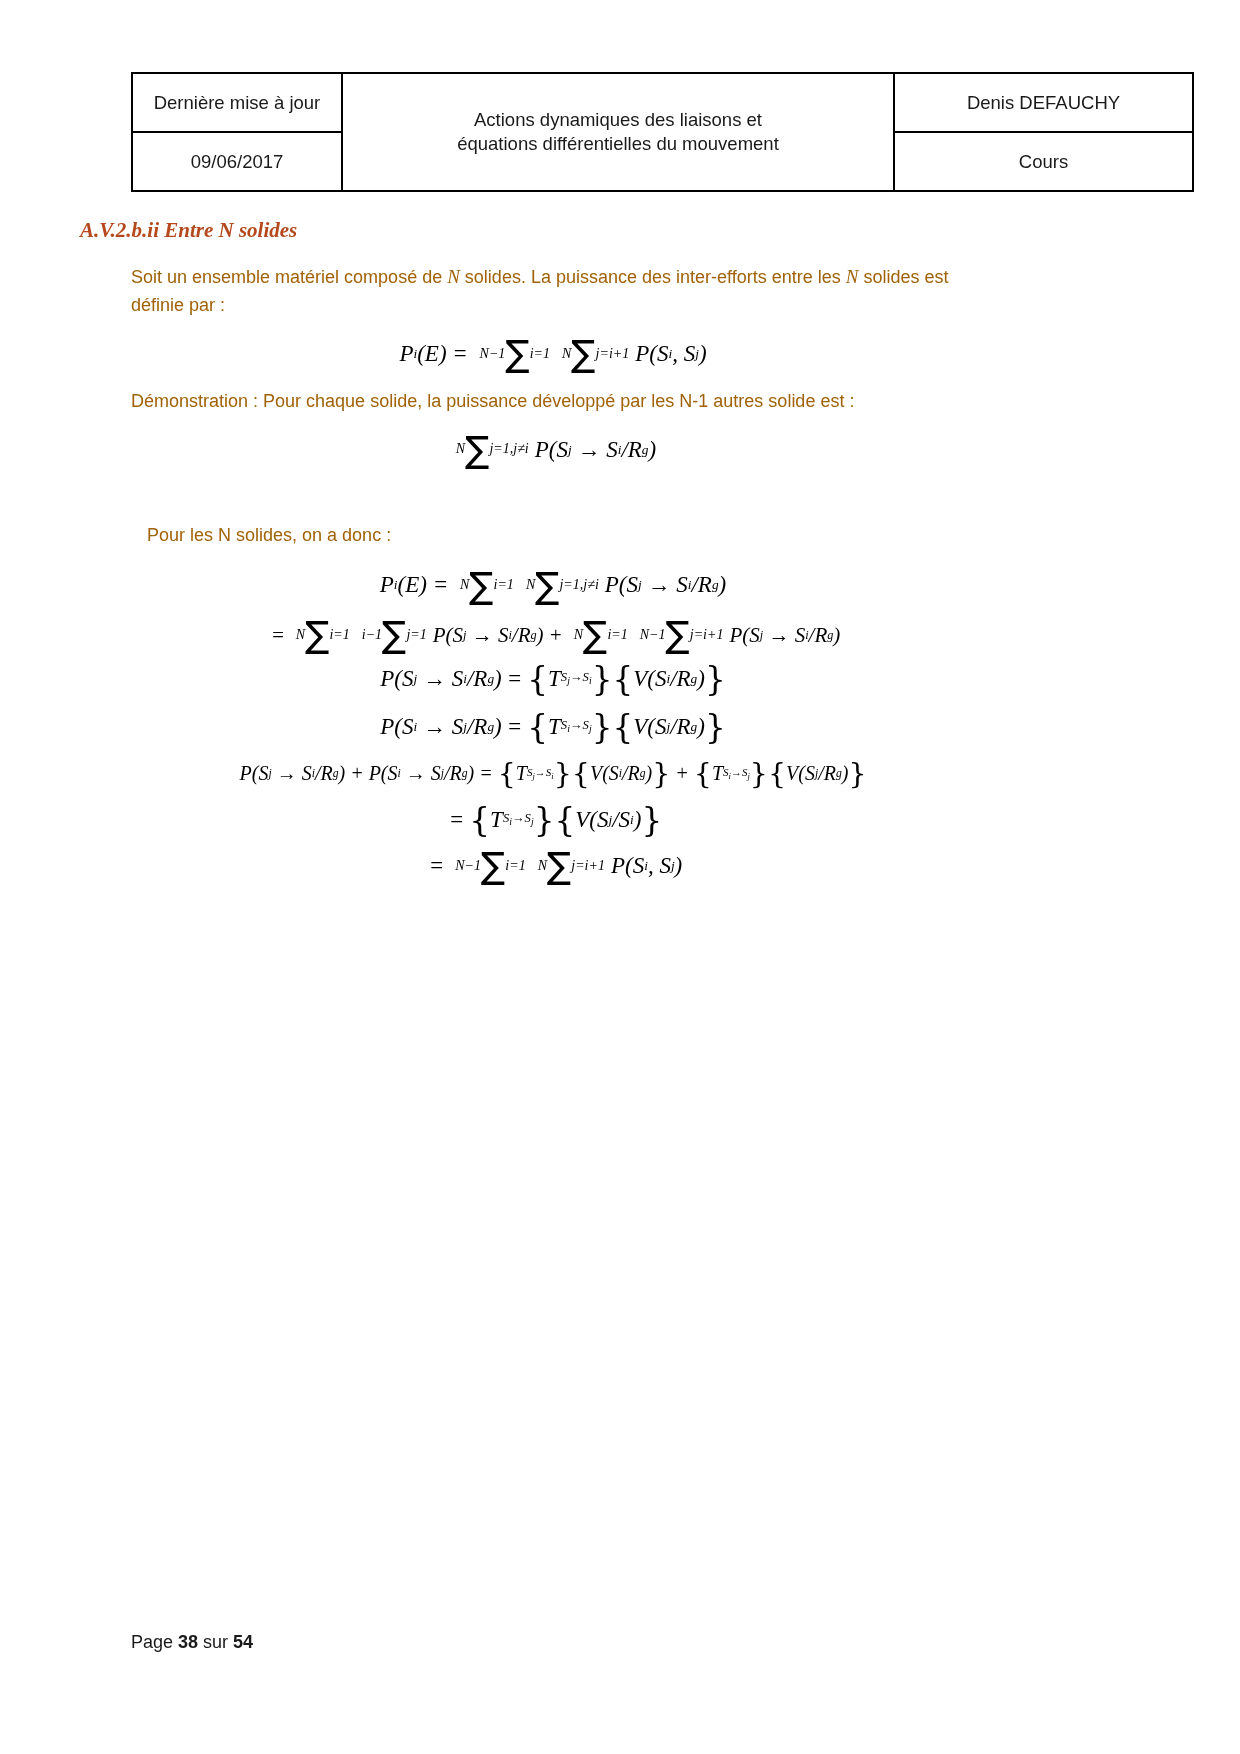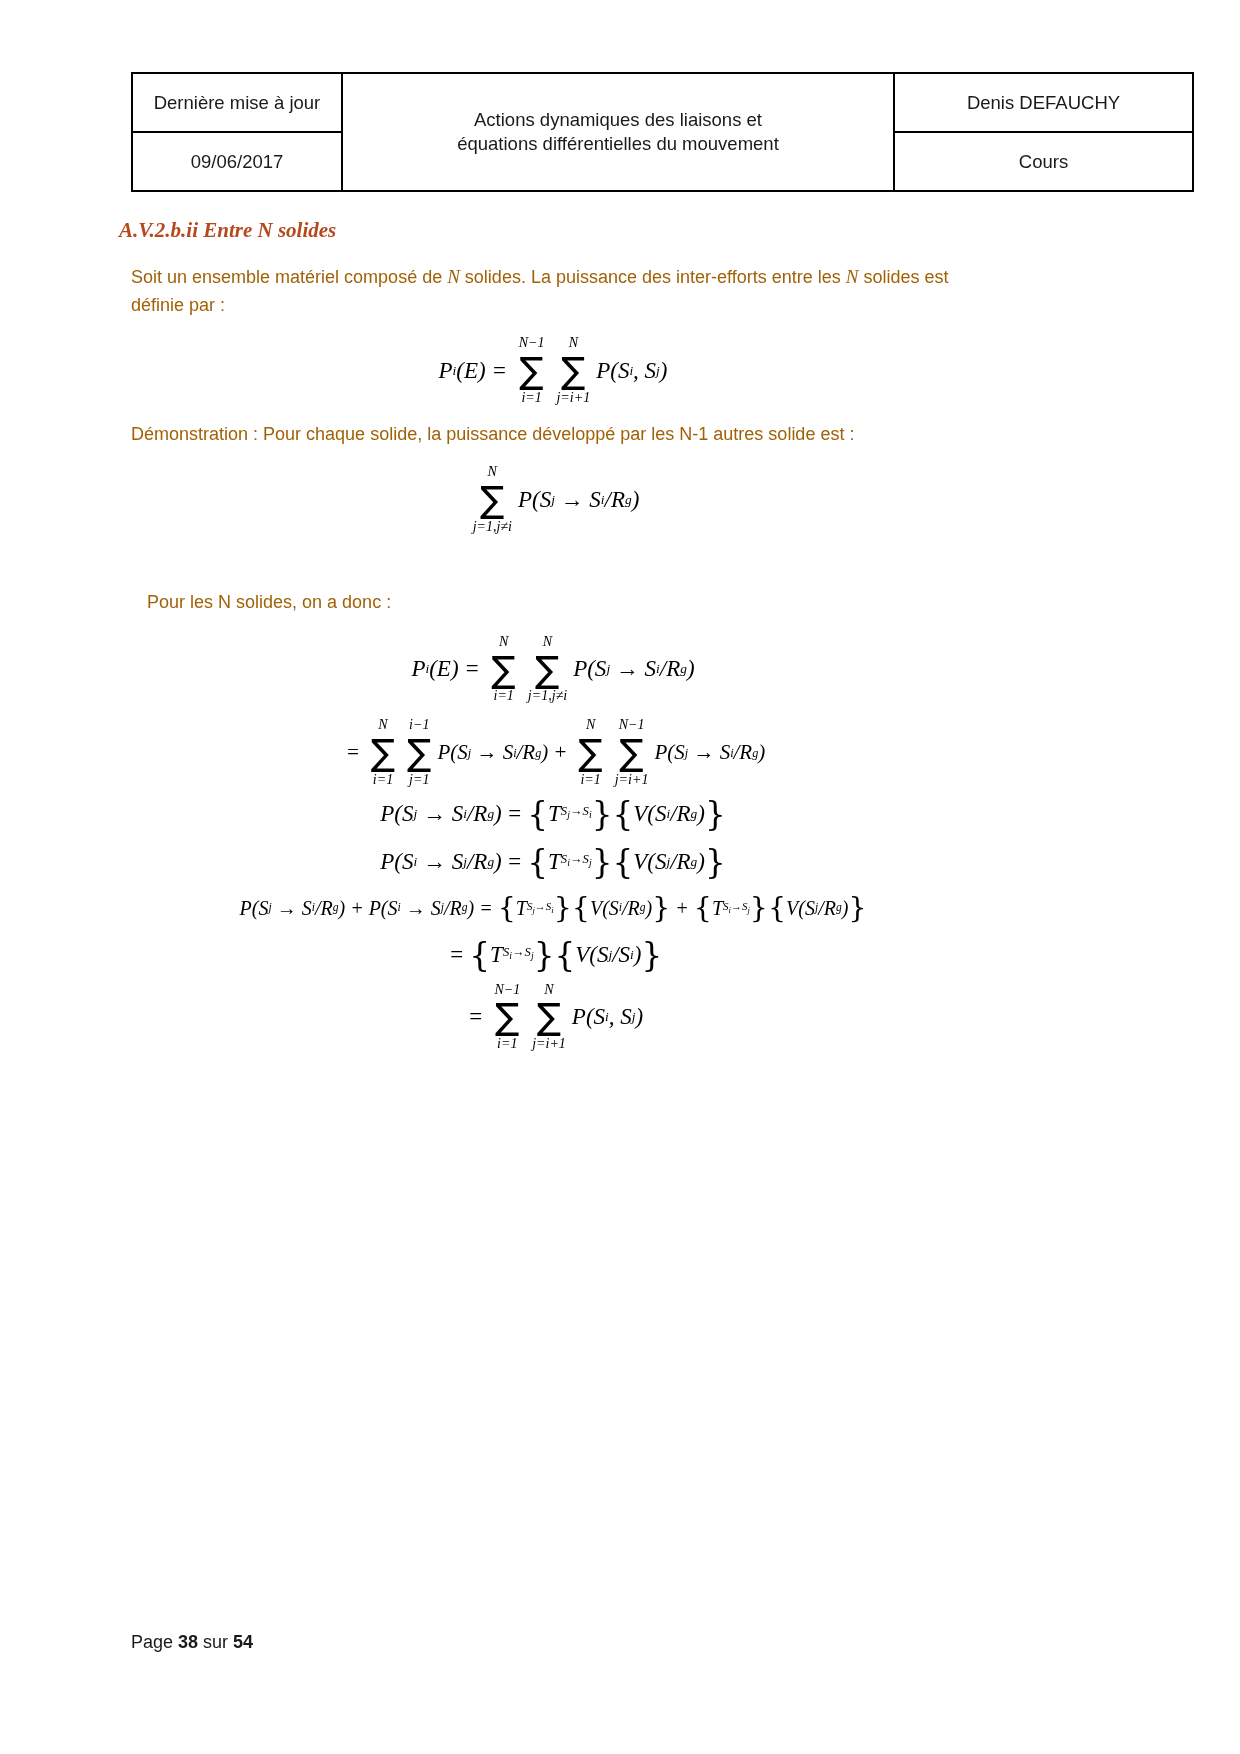--- a/index.html
+++ b/index.html
@@ -16,21 +16,21 @@
   table.header-table td{
     border:2px solid #000;text-align:center;vertical-align:middle;
     font-size:18.5px;padding:16px;height:25px;line-height:24px;white-space:nowrap;
   }
   td.c1{width:176px;}
   td.c2{width:518px;}
   td.c3{width:265px;}
 
   
   .section-heading{
-    margin:26px 0 0 119px;
+    margin:26px 0 0 80px;
     font-family:"Liberation Serif",serif;font-style:italic;font-weight:bold;
     font-size:21px;color:var(--heading-color);
   }
 
   
   .para{
     margin:20px 0 0 131px;width:900px;font-size:18px;line-height:28px;color:#a16207;
   }
   .para .mathvar{font-family:"Liberation Serif",serif;font-style:italic;font-size:19px;}
 
@@ -38,21 +38,21 @@
   .col{margin-left:131px;width:844px;}
   .formula{
     display:flex;justify-content:center;align-items:center;
     font-family:"Liberation Serif",serif;font-style:italic;font-size:23px;color:#000;
   }
   .formula .it,.formula .op{white-space:pre;}
   .formula .op{margin:0 5px;}
   .formula sub{font-size:0.58em;line-height:0;vertical-align:-0.3em;}
   .formula sub sub{font-size:0.78em;vertical-align:-0.35em;}
   sub.tsub{font-size:0.55em;vertical-align:-0.42em;}
-  .sum{display:flex;flex-direction:column;align-items:center;margin:0 6px;font-style:normal;}
+  .sum{display:flex;flex-direction:row;align-items:center;margin:0 6px;font-style:normal;}
   .sum .lim{font-family:"Liberation Serif",serif;font-style:italic;font-size:14px;line-height:1.2;white-space:pre;}
   .sum .sg{font-family:"DejaVu Sans",sans-serif;font-size:36px;line-height:1.05;}
   .br{font-style:normal;font-size:1.42em;font-weight:400;line-height:0;font-family:"DejaVu Serif",serif;}
   .scr{font-style:italic;}
   .f-wide{font-size:21px;}
   .f-xwide{font-size:20px;}
 
   
   .footer{
     position:absolute;top:1632px;left:131px;width:844px;

